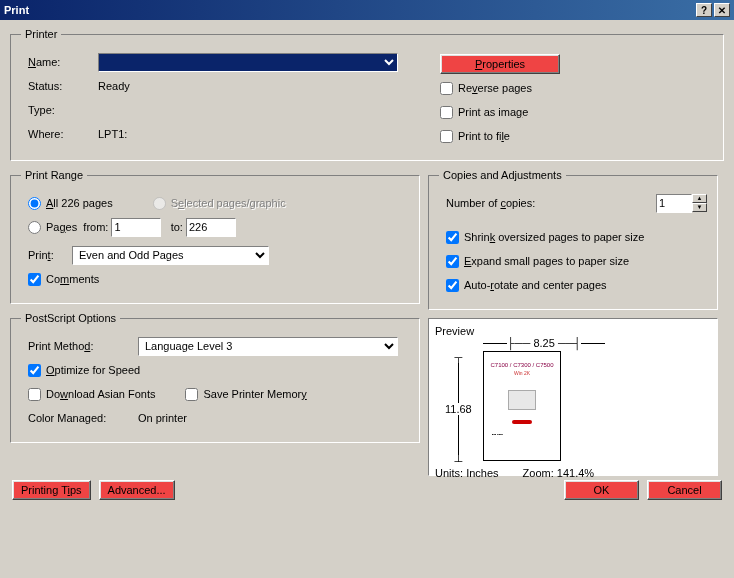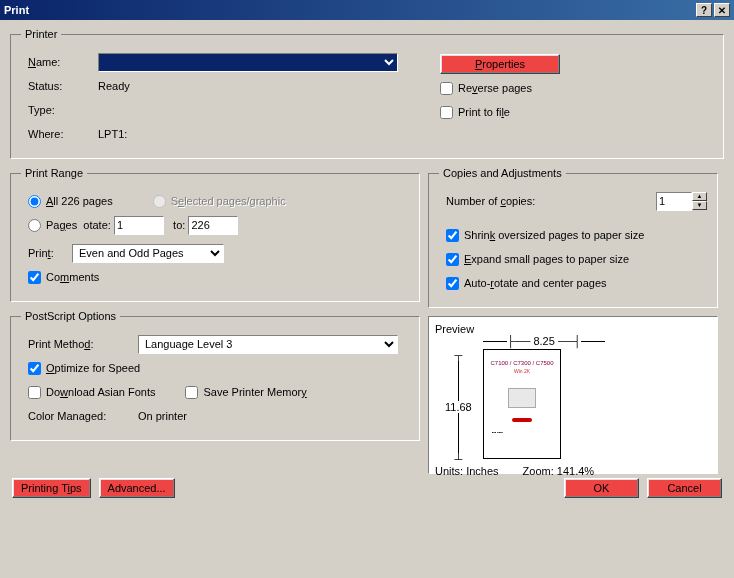--- a/index.html
+++ b/index.html
@@ -198,49 +198,53 @@
       <div class="printer-right">
         <div class="row">
           <button class="button button-wide"><span class="underline">P</span>roperties</button>
         </div>
         <div class="row" style="">
           <input type="checkbox" style="">
           <span>Re<span class="underline">v</span>erse pages</span>
         </div>
         <div class="row">
           <input type="checkbox" style="">
+          <span>Print as ima<span class="underline">g</span>e</span>
+        </div>
+        <div class="row">
+          <input type="checkbox" style="">
           <span>Print to fi<span class="underline">l</span>e</span>
         </div>
       </div>
     </div>
   </fieldset>
 
   <div class="mid-grid">
     <div class="left-col">
       <fieldset>
         <legend>Print Range</legend>
         <div class="row">
           <input type="radio" name="range" checked="" style="">
           <span><span class="underline">A</span>ll 226 pages</span>
           <span style="width:40px;"></span>
           <input type="radio" name="range" disabled="" style="">
           <span class="disabled">S<span class="underline">e</span>lected pages/graphic</span>
         </div>
         <div class="row">
           <input type="radio" name="range" style="">
           <span>Pa<span class="underline">g</span>es&nbsp;&nbsp;</span>
-          <span>otate:</span>&nbsp;
+          <span>from:</span>&nbsp;
           <input type="text" style="width: 50px;" value="1">
           &nbsp;&nbsp;&nbsp;
           <span>to:</span>&nbsp;
           <input type="text" style="width: 50px;" value="226">
         </div>
         <div class="row" style="margin-top:8px;">
           <span style="width:44px;">Prin<span class="underline">t</span>:</span>
-          <select style="width:152px;">
+          <select style="width:197px;">
             <option>Even and Odd Pages</option>
           </select>
         </div>
         <div class="row">
           <input type="checkbox" checked="" style="">
           <span>Co<span class="underline">m</span>ments</span>
         </div>
       </fieldset>
 
       <fieldset>

